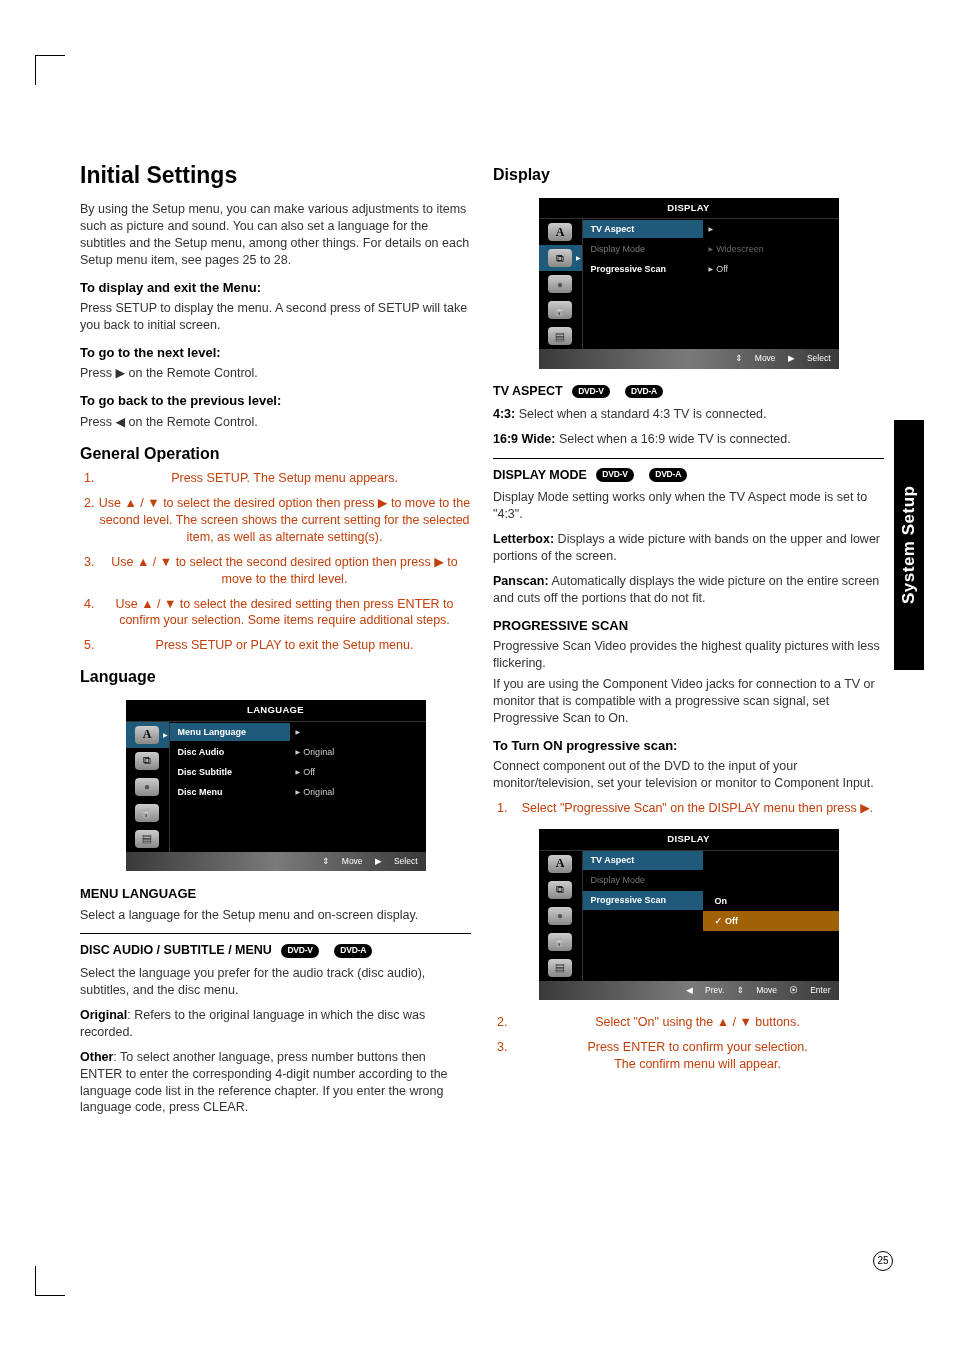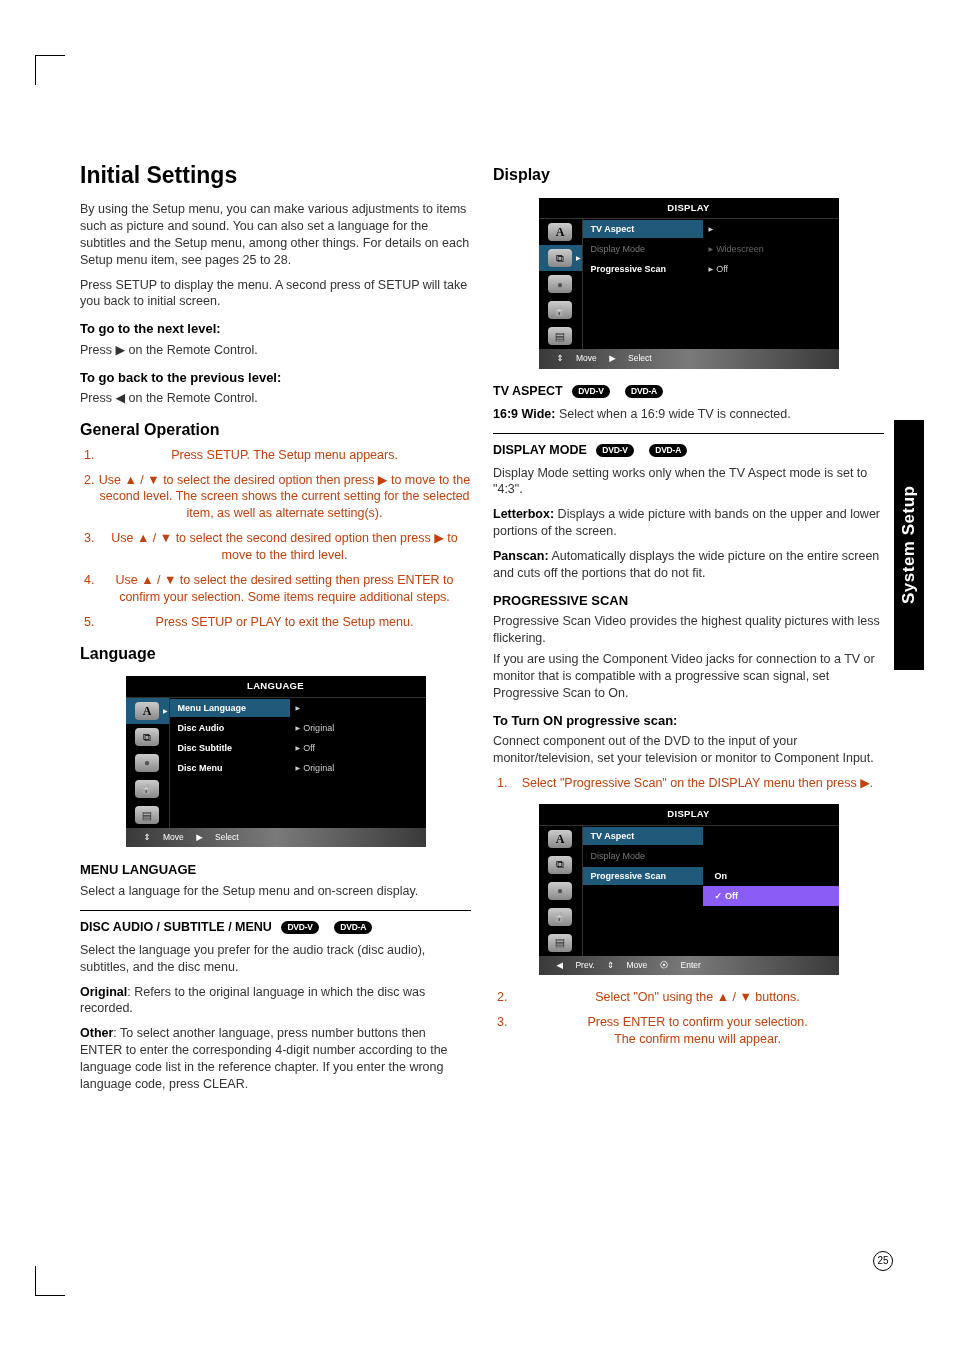--- a/index.html
+++ b/index.html
@@ -141,35 +141,35 @@
     background: #205a7a;
   }
   .menu-row.disabled .label { color:#777; font-weight:normal; }
   .menu-row.disabled .value { color:#666; }
   .value .tri {
     display:inline-block; margin-right:3px; font-size:6px; vertical-align:1px;
   }
   .hint-bar {
     background: linear-gradient(90deg,#3a3a3a,#7a7a7a,#3a3a3a);
     padding: 4px 8px;
-    text-align: left;
+    text-align: right;
     font-size: 8.5px;
   }
   .hint-bar span { margin-left: 10px; }
   .submenu-pane {
     position: relative;
     flex:1;
     background:#000;
   }
   .submenu-option {
     padding:4px 12px;
     font-weight:bold;
   }
   .submenu-option.active {
-    background:#8b5cf6;
+    background:#a16207;
   }
   .crop-tl, .crop-bl {
     position: absolute;
     width: 30px;
     height: 30px;
     border-top: 1px solid #000;
     border-left: 1px solid #000;
     left: 35px;
   }
   .crop-tl { top: 55px; }
@@ -183,20 +183,21 @@
 
 <div class="side-tab">System Setup</div>
 <div class="page-number">25</div>
 
 <div class="page">
 
   <div class="col">
     <h1>Initial Settings</h1>
     <p>By using the Setup menu, you can make various adjustments to items such as picture and sound. You can also set a language for the subtitles and the Setup menu, among other things. For details on each Setup menu item, see pages 25 to 28.</p>
 
+    <h3>To display and exit the Menu:</h3>
     <p>Press SETUP to display the menu. A second press of SETUP will take you back to initial screen.</p>
 
     <h3>To go to the next level:</h3>
     <p>Press ▶ on the Remote Control.</p>
 
     <h3>To go back to the previous level:</h3>
     <p>Press ◀ on the Remote Control.</p>
 
     <h2>General Operation</h2>
     <ol>
@@ -320,20 +321,21 @@
         <span>⇕ <span>Move</span></span>
         <span>▶ <span>Select</span></span>
       </div>
     </div>
 
     <div style="margin:10px 0 6px;">
       <span class="inline-title">TV ASPECT</span>
       <span class="badge">DVD-V</span>
       <span class="badge">DVD-A</span>
     </div>
+    <p><b>4:3:</b><span> Select when a standard 4:3 TV is connected.</span></p>
     <p><b>16:9 Wide:</b><span> Select when a 16:9 wide TV is connected.</span></p>
 
     <div style="border-top:1px solid #000;margin:10px 0 8px;"></div>
 
     <div style="margin-bottom:6px;">
       <span class="inline-title">DISPLAY MODE</span>
       <span class="badge">DVD-V</span>
       <span class="badge">DVD-A</span>
     </div>
     <p>Display Mode setting works only when the TV Aspect mode is set to "4:3".</p>

